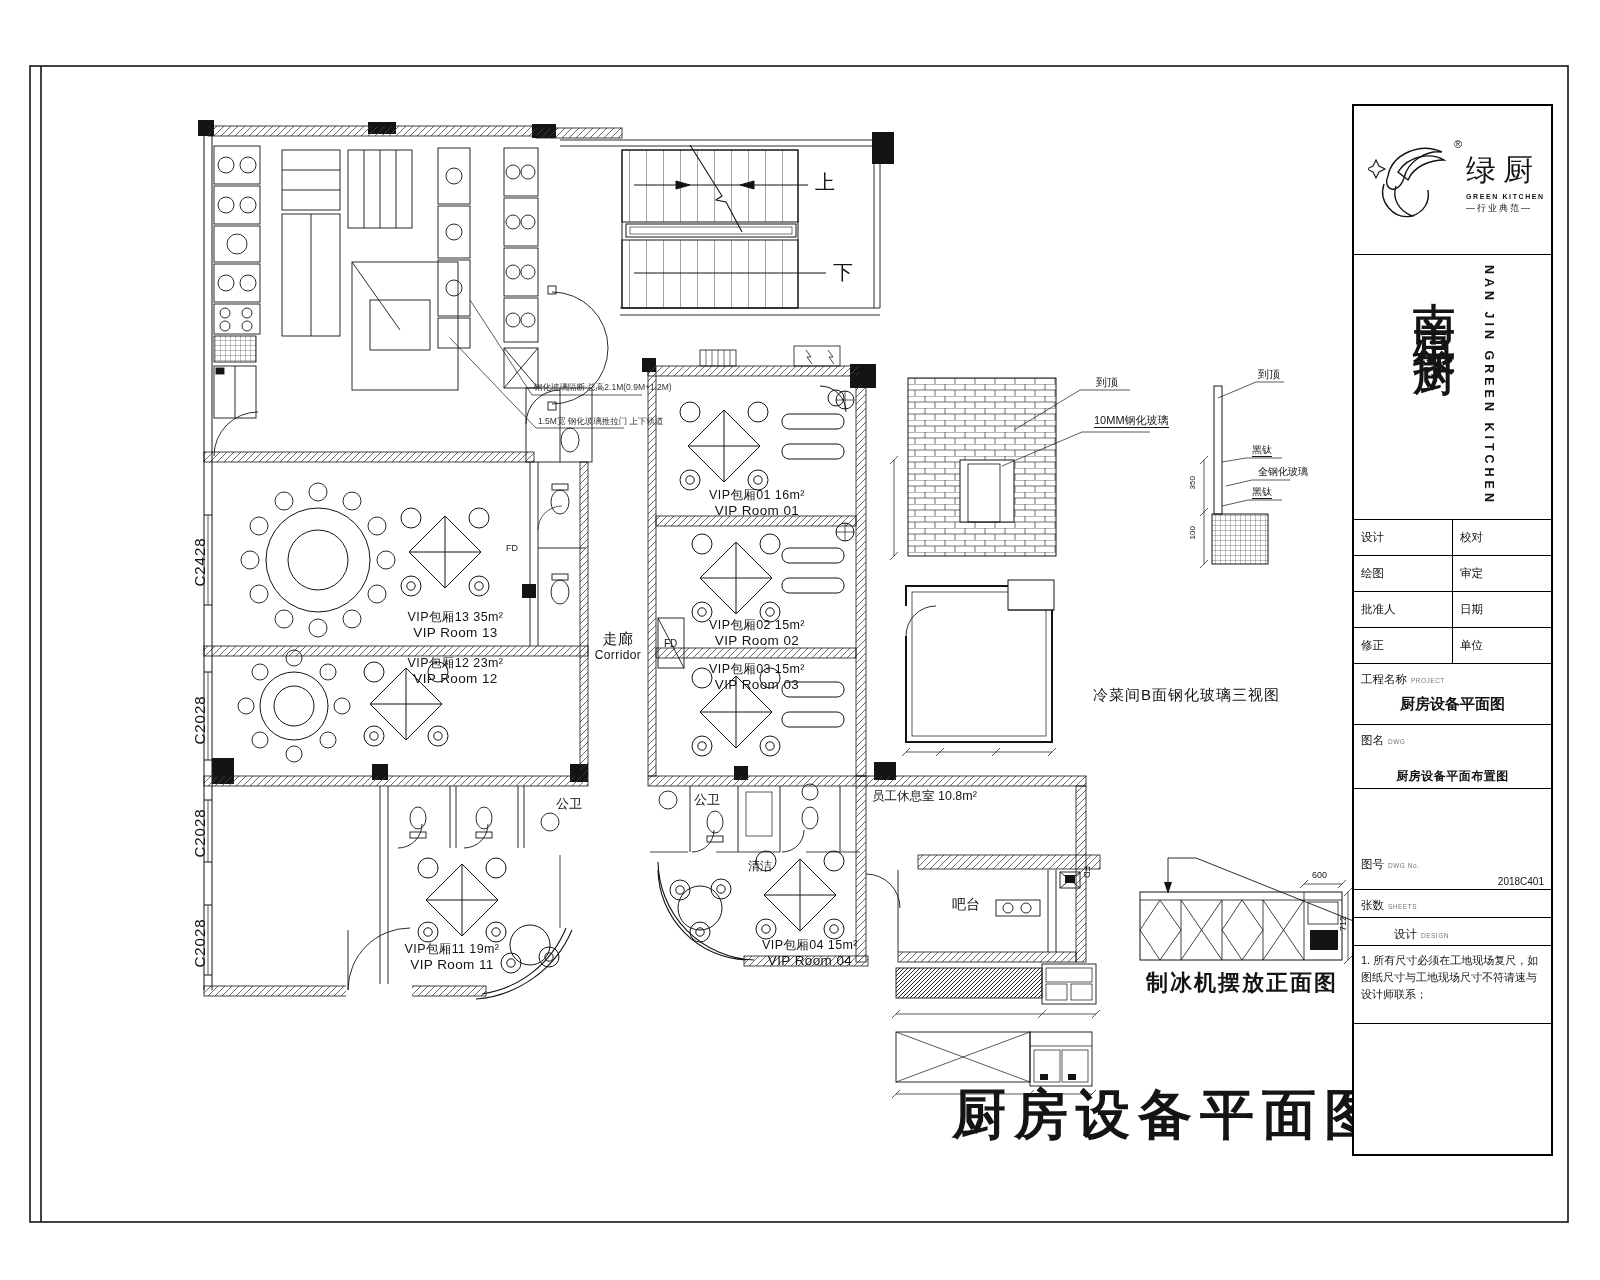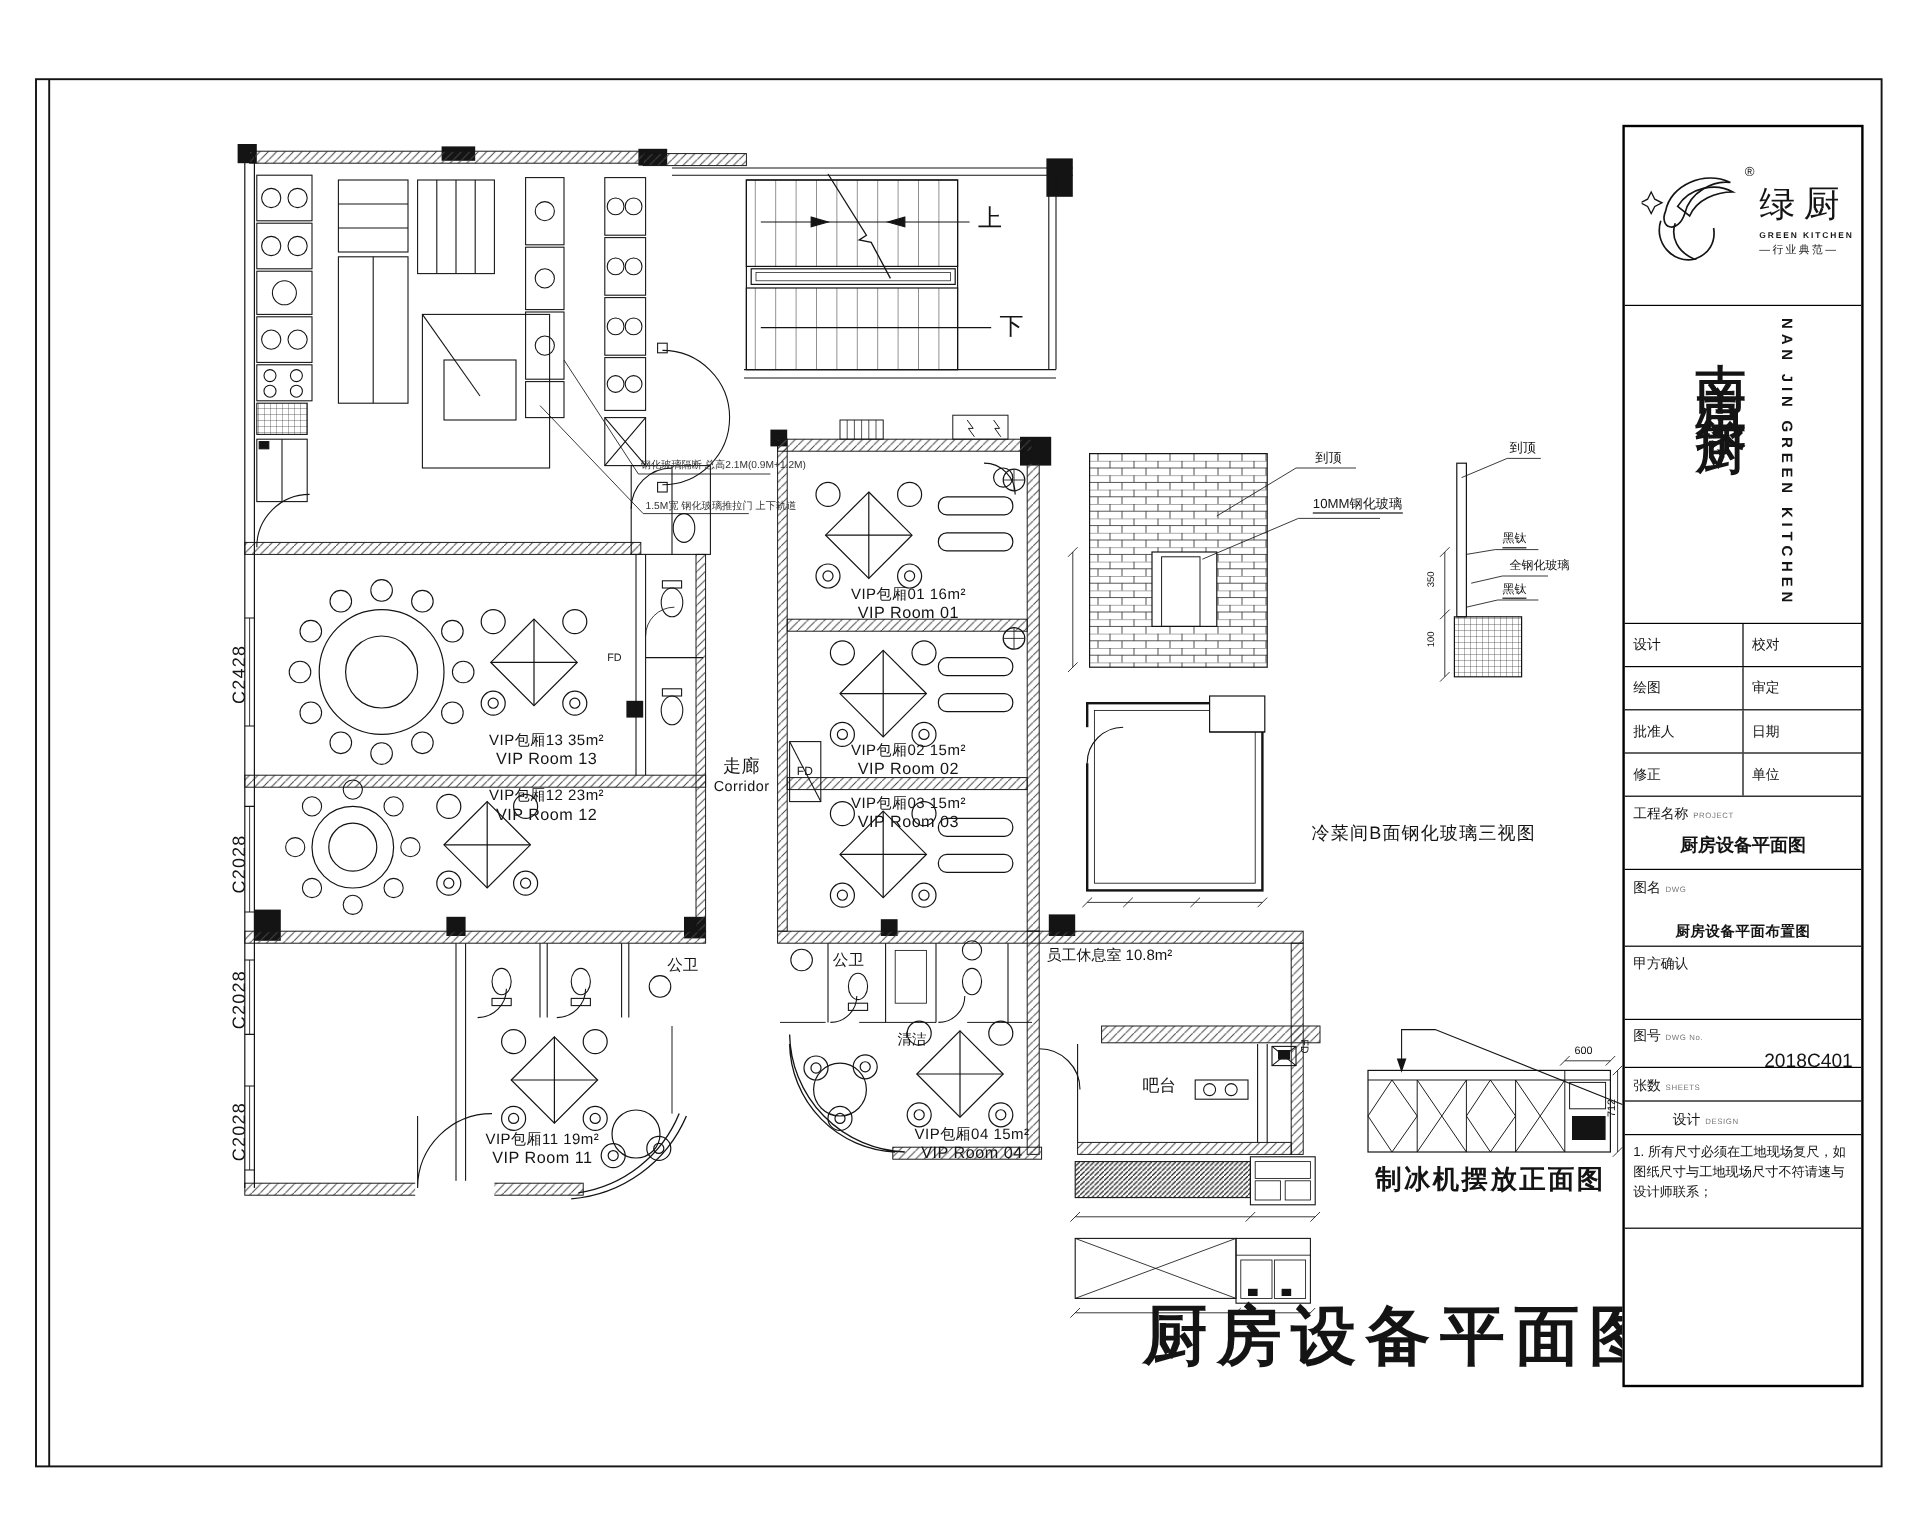--- a/index.html
+++ b/index.html
@@ -525,27 +525,24 @@
   <div class="cell" style="top:558px;height:61px;padding:5px 7px">
     <span class="fldlab">工程名称</span><span class="sub">PROJECT</span>
     <div class="bigvalue" style="font-size:15px;margin-top:8px">厨房设备平面图</div>
   </div>
 
   <div class="cell" style="top:619px;height:64px;padding:5px 7px">
     <span class="fldlab">图名</span><span class="sub">DWG</span>
     <div class="bigvalue" style="font-size:12px;margin-top:20px;letter-spacing:.5px">厨房设备平面布置图</div>
   </div>
 
-  <div class="cell" style="top:683px;height:61px;padding:5px 7px">
-    <span class="fldlab">甲方确认</span>
-  </div>
 
   <div class="cell" style="top:744px;height:40px;padding:4px 7px">
     <span class="fldlab">图号</span><span class="sub">DWG No.</span>
-    <div style="font-size:16px;text-align:right;margin-top:4px">2018C401</div>
+    <div style="font-size:10px;text-align:right;margin-top:4px">2018C401</div>
   </div>
 
   <div class="cell" style="top:784px;height:28px;padding:5px 7px">
     <span class="fldlab">张数</span><span class="sub">SHEETS</span>
   </div>
 
   <div class="cell" style="top:812px;height:28px;padding:6px 7px 0 40px">
     <span class="fldlab">设计</span><span class="sub">DESIGN</span>
   </div>
 

